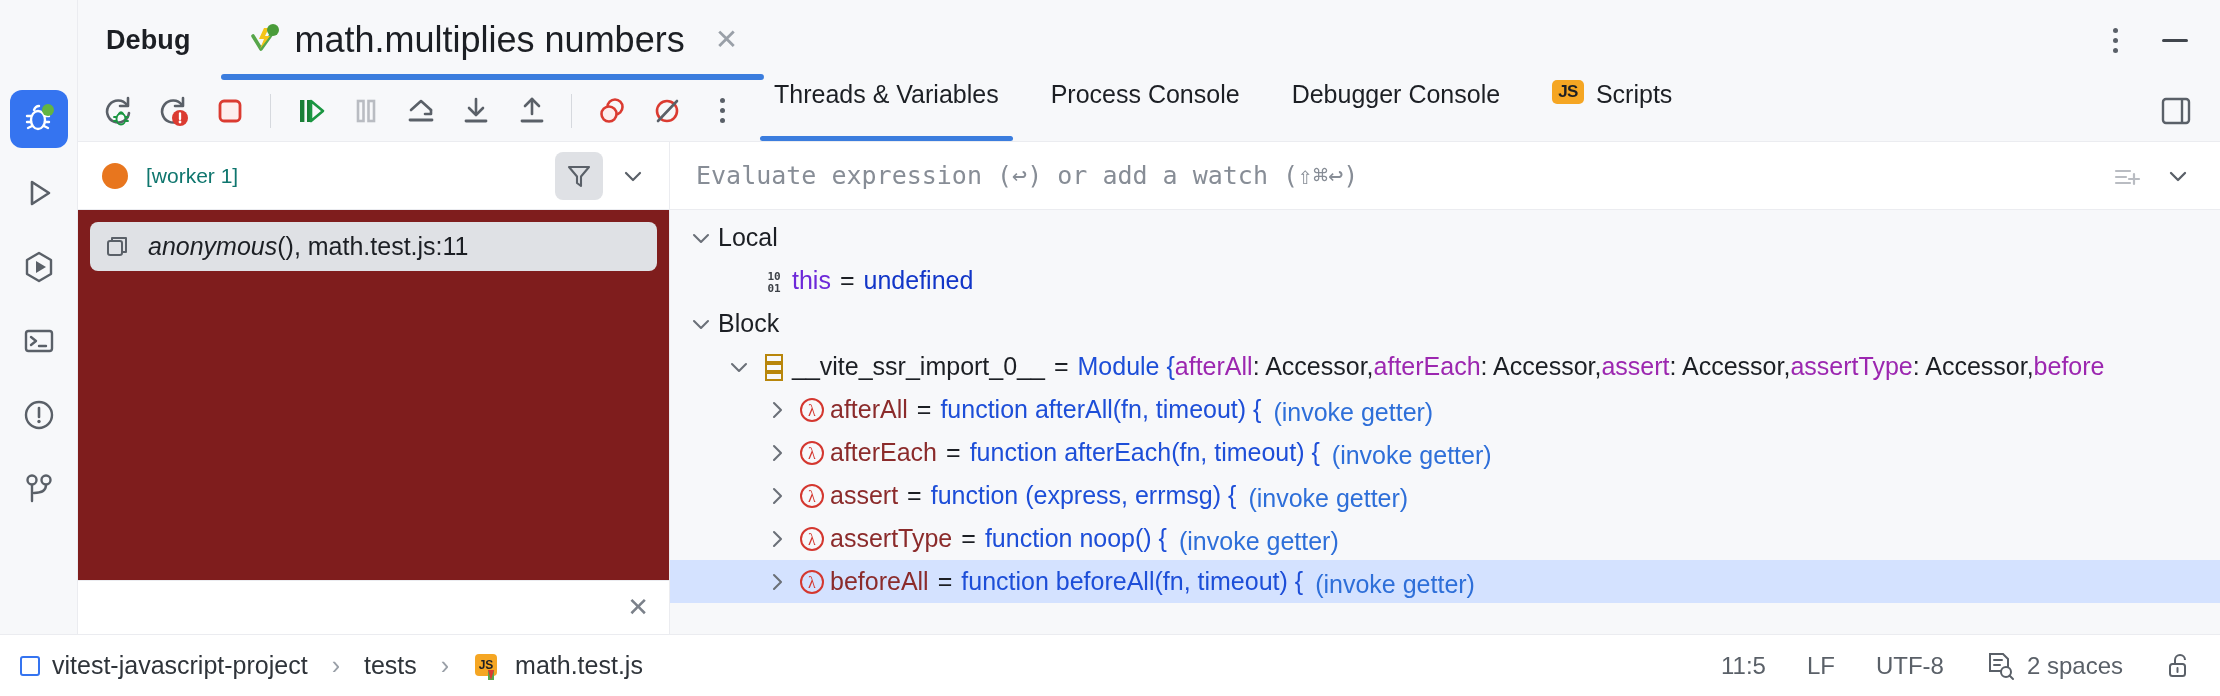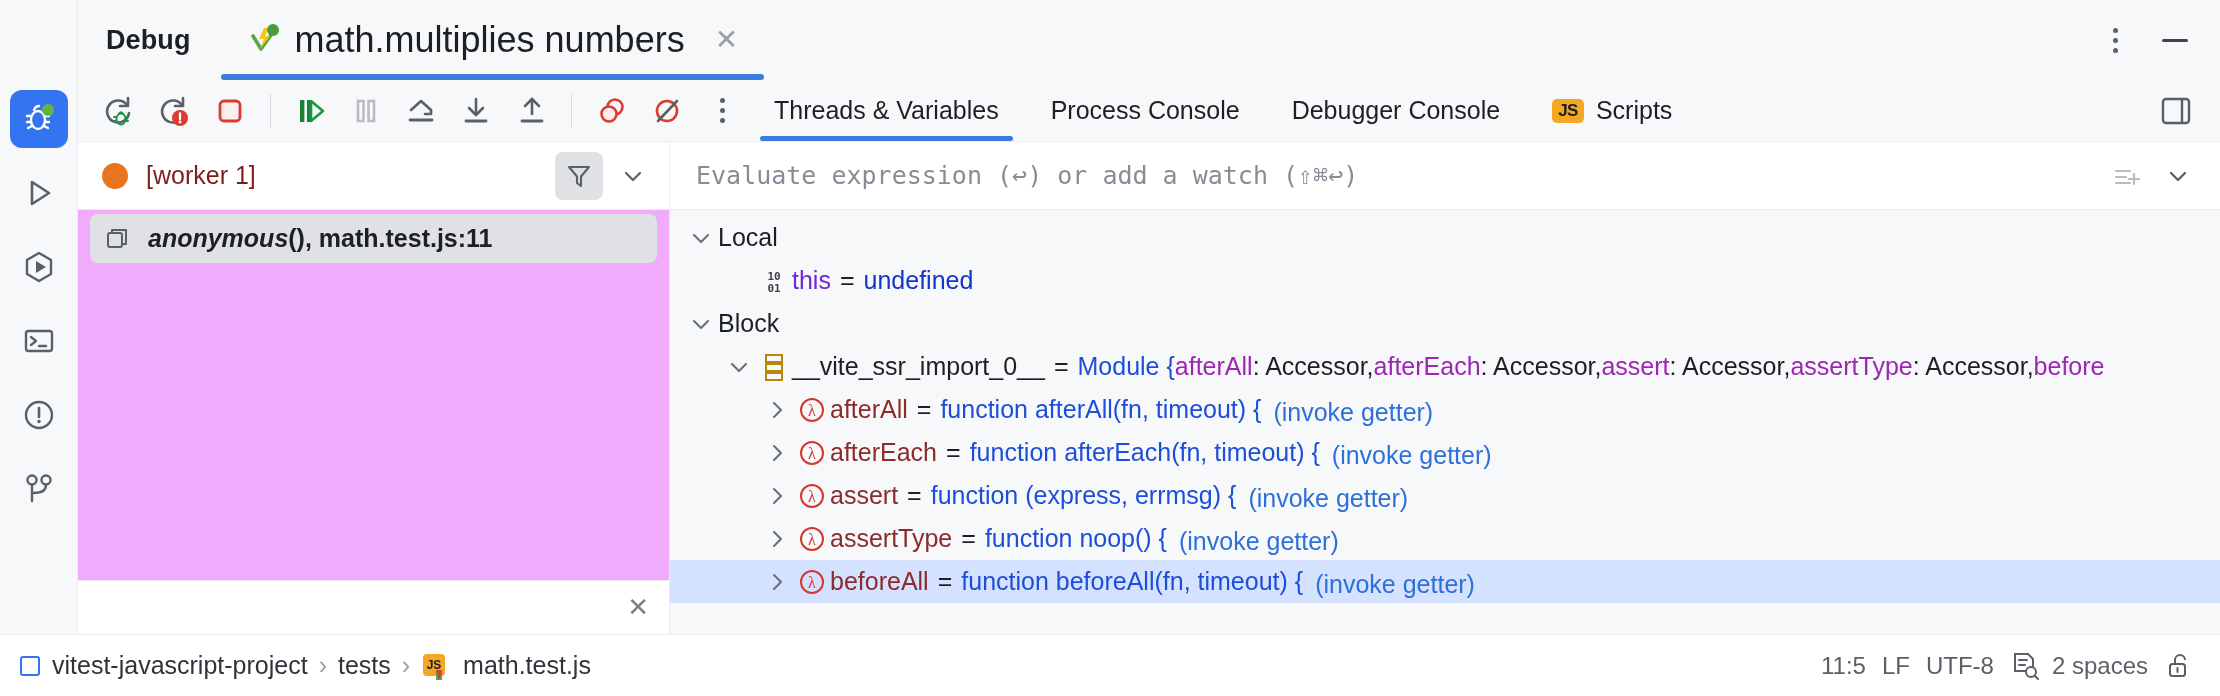--- a/index.html
+++ b/index.html
@@ -96,21 +96,21 @@
   }
   .ic-btn {
     width: 52px; height: 50px; border-radius: 8px;
     display: flex; align-items: center; justify-content: center;
     cursor: pointer;
   }
   .vsep { width: 1px; height: 34px; background: #d6d9de; margin: 0 10px; }
 
   .dtb-tabs { display: flex; align-items: stretch; height: 100%; }
   .dtab {
-    display: flex; align-items: center; gap: 12px;
+    display: flex; align-items: flex-start; gap: 12px;
     padding: 0 26px; font-size: 25px; color: #1c1f24;
     position: relative; cursor: pointer;
   }
   .dtab .underline {
     position: absolute; left: 12px; right: 12px; bottom: 0;
     height: 5px; border-radius: 3px; background: #3b7dde;
   }
   .js-badge {
     background: #f5a623; color: #1c1f24;
     font-size: 17px; font-weight: 700;
@@ -135,34 +135,34 @@
     height: 68px; flex: 0 0 68px;
     display: flex; align-items: center;
     padding: 0 12px 0 24px;
     background: #ffffff;
     border-bottom: 1px solid #ebecf0;
   }
   .thread-dot {
     width: 26px; height: 26px; border-radius: 50%;
     background: #e8761e; flex: 0 0 26px;
   }
-  .thread-name { font-size: 25px; color: #7f1d1d; margin-left: 18px; }
+  .thread-name { font-size: 21px; color: #0f766e; margin-left: 18px; }
   .thread-actions { margin-left: auto; display: flex; align-items: center; gap: 6px; }
   .filter-btn {
     width: 48px; height: 48px; border-radius: 8px;
     background: #dfe1e5;
     display: flex; align-items: center; justify-content: center;
     cursor: pointer;
   }
   .chev-btn {
     width: 48px; height: 48px;
     display: flex; align-items: center; justify-content: center;
     cursor: pointer;
   }
-  .frames-list { flex: 1 1 auto; background: #f0abfc; padding-top: 4px; min-height: 0; font-weight: bold; }
+  .frames-list { flex: 1 1 auto; background: #7f1d1d; padding-top: 12px; min-height: 0; }
   .frame-item {
     display: flex; align-items: center; gap: 16px;
     margin: 0 12px; padding: 10px 14px;
     border-radius: 8px; cursor: pointer;
   }
   .frame-item.selected { background: #dfe1e5; }
   .frame-text { font-size: 25px; color: #1c1f24; white-space: nowrap; }
   .frame-text em { font-style: italic; }
 
   .hint-bar {
@@ -212,24 +212,24 @@
   .mod-val { color: #1c1f24; }
 
   
   .statusbar {
     height: 62px; flex: 0 0 62px;
     background: #ffffff;
     border-top: 1px solid #ebecf0;
     display: flex; align-items: center;
     padding: 0 26px 0 20px;
   }
-  .crumbs { display: flex; align-items: center; gap: 11px; }
+  .crumbs { display: flex; align-items: center; gap: 24px; }
   .crumb { font-size: 25px; color: #2f343a; display: flex; align-items: center; gap: 12px; cursor: pointer; }
   .crumb-sep { font-size: 25px; color: #9aa0a8; }
-  .status-right { margin-left: auto; display: flex; align-items: center; gap: 16px; text-align: center; }
+  .status-right { margin-left: auto; display: flex; align-items: center; gap: 41px; text-align: center; }
   .status-item { font-size: 24px; color: #5a6068; display: flex; align-items: center; gap: 12px; cursor: pointer; }
   .proj-square {
     width: 20px; height: 20px; border: 2.5px solid #3574f0; border-radius: 3px;
   }
 </style>
 </head>
 <body>
 
 <div id="app">
 

